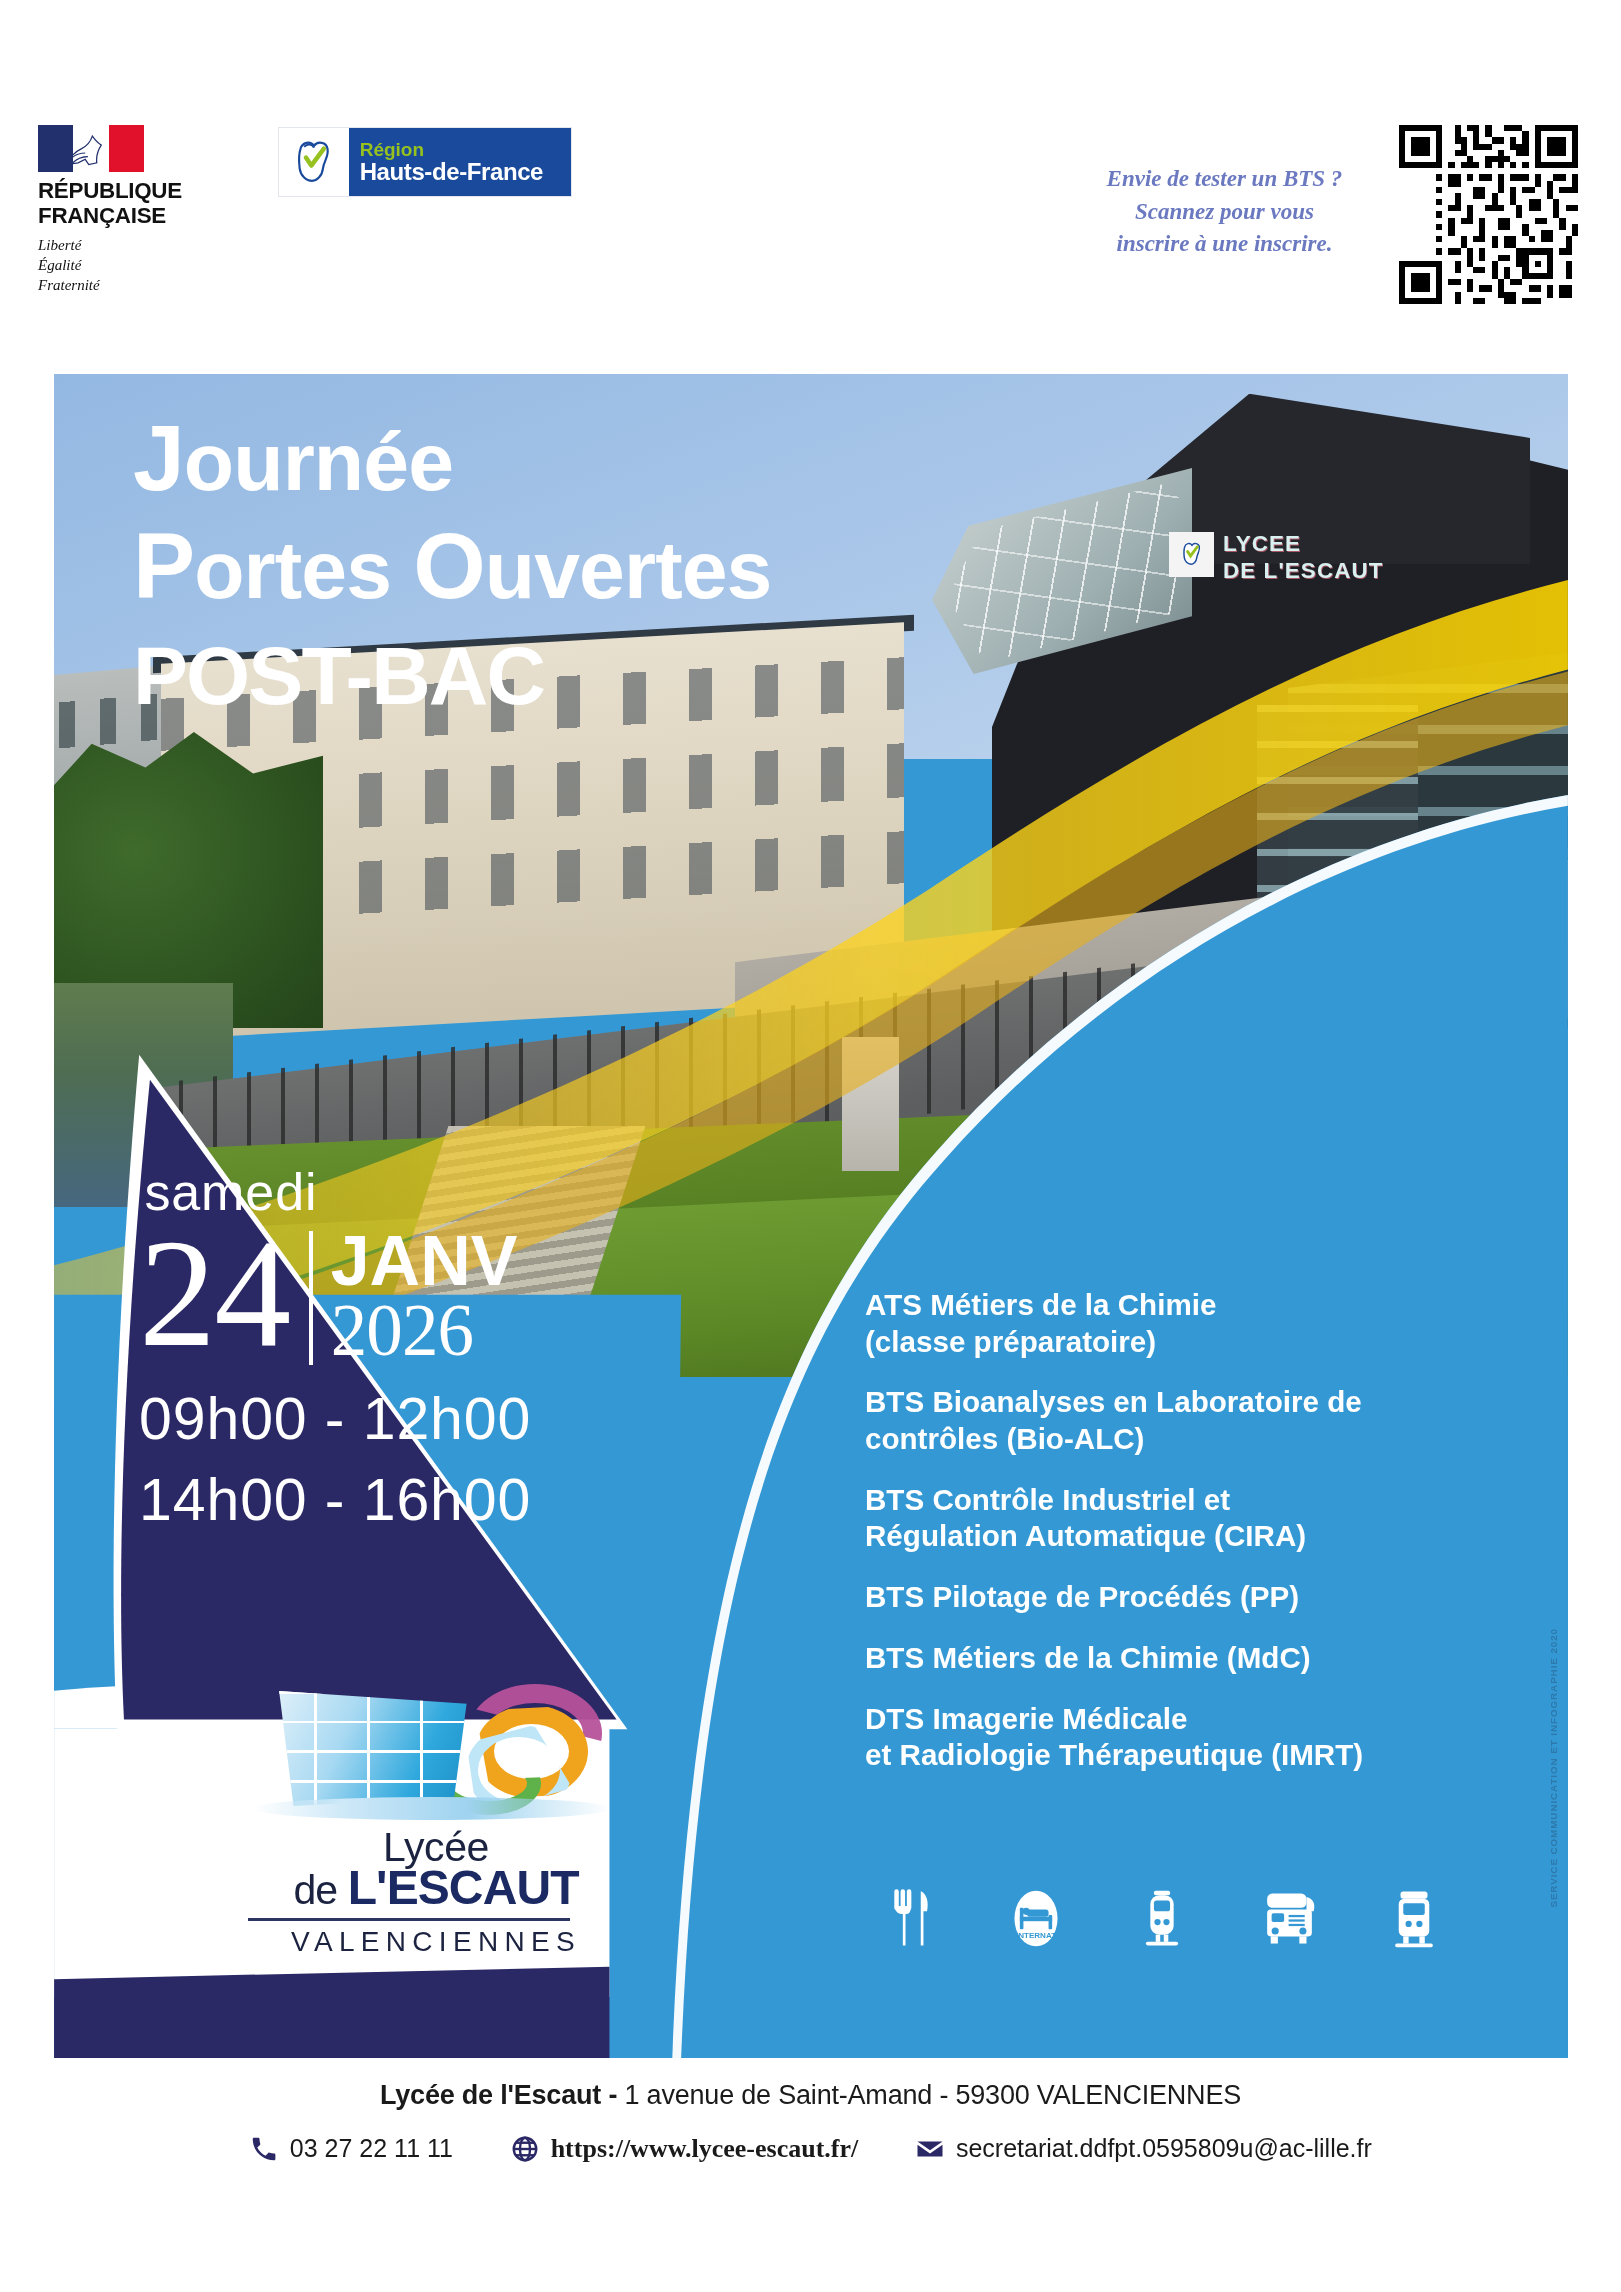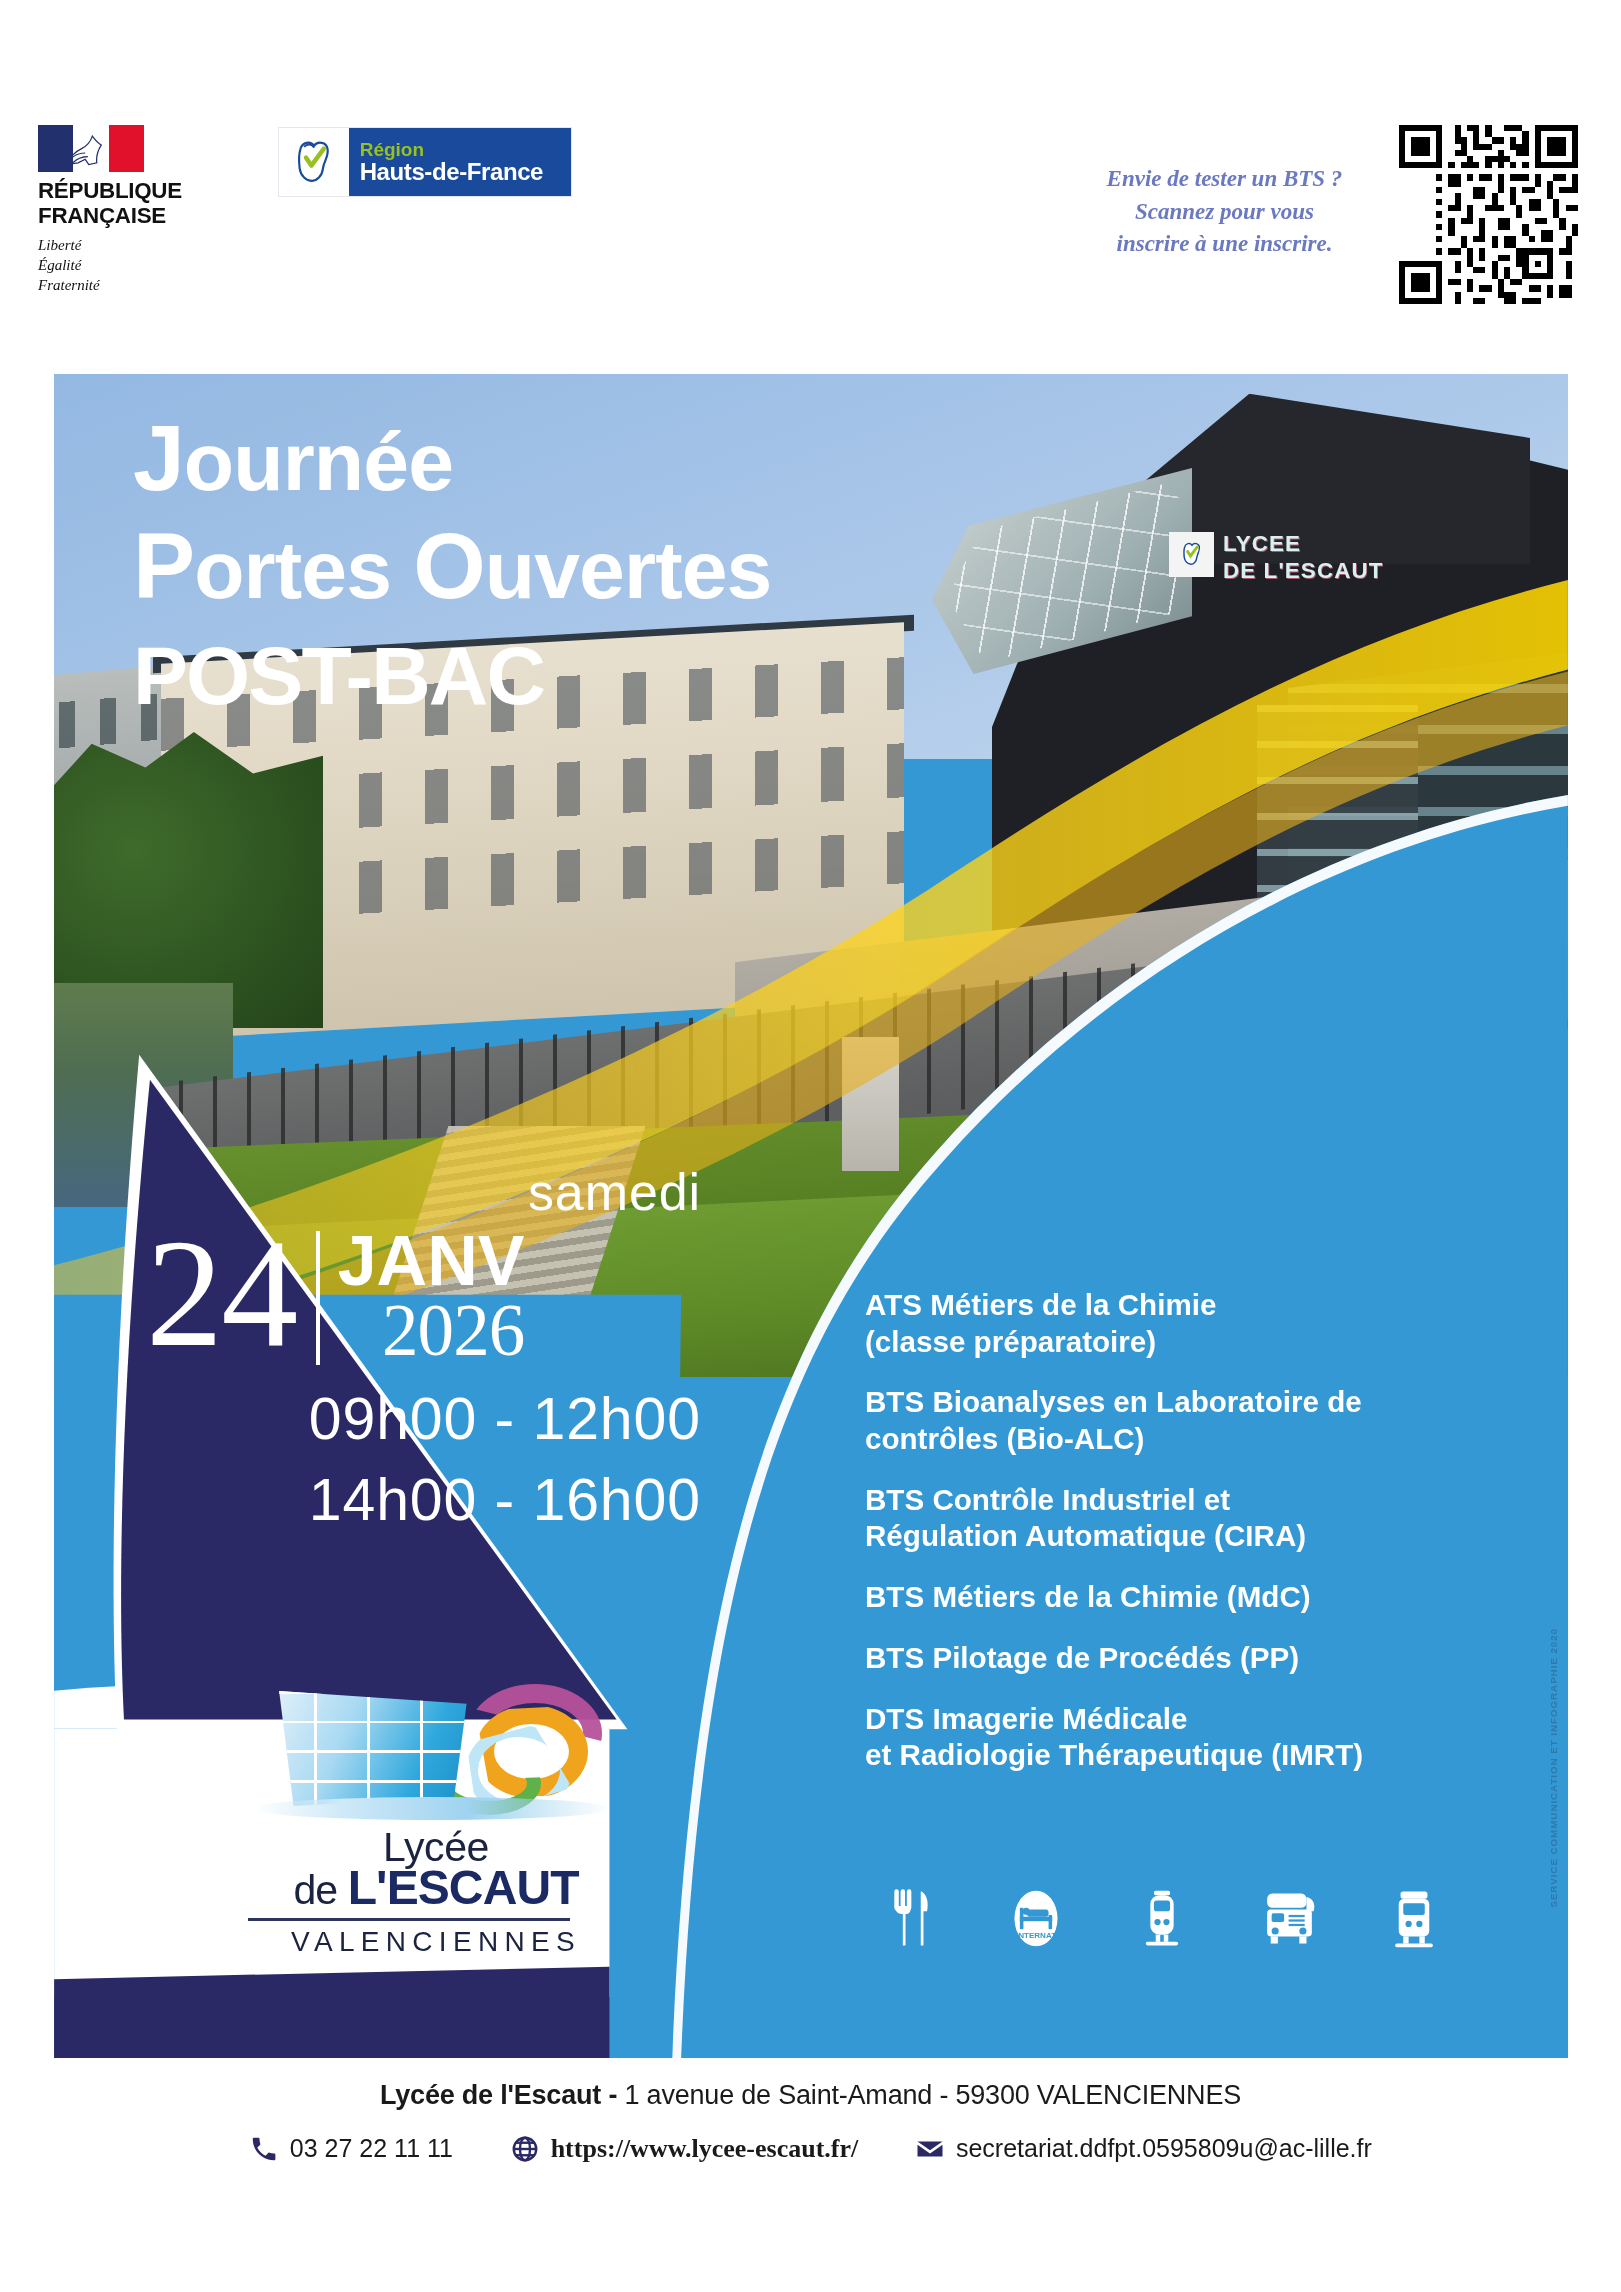--- a/index.html
+++ b/index.html
@@ -248,24 +248,23 @@
     background: linear-gradient(180deg, #d8d5ce 0%, #b7b4ac 100%);
   }
   .railings {
     position: absolute; left: 125px; top: 627px;
     width: 1299px; height: 125px;
     background: repeating-linear-gradient(90deg, #2b2b2b 0 3.6px, transparent 3.6px 34px);
     transform: skewY(-7deg);
     opacity: .82;
   }
   .date-block {
-    position: absolute; left: 92px; top: 788px;
+    position: absolute; left: 85px; top: 788px;
     width: 555px; color: #ffffff;
     z-index: 6;
-    text-align: right;
   }
   .samedi {
     font-size: 52px; font-weight: 300; letter-spacing: 0.9px;
     color: #ffffff; margin-left: 5.4px;
   }
   .date-row {
     display: flex; align-items: flex-start; margin-top: 1.8px;
   }
   .day {
     font-family: "Liberation Serif", serif;
@@ -694,22 +693,22 @@
         <div>(classe préparatoire)</div>
       </div>
     <div class="program-item">
         <div>BTS Bioanalyses en Laboratoire de</div>
         <div>contrôles (Bio-ALC)</div>
       </div>
     <div class="program-item">
         <div>BTS Contrôle Industriel et</div>
         <div>Régulation Automatique (CIRA)</div>
       </div>
+    <div class="program-item">BTS Pilotage de Procédés (PP)</div>
     <div class="program-item">BTS Métiers de la Chimie (MdC)</div>
-    <div class="program-item">BTS Pilotage de Procédés (PP)</div>
     <div class="program-item">
         <div>DTS Imagerie Médicale</div>
         <div>et Radiologie Thérapeutique (IMRT)</div>
       </div>
   </div>
 
   <div class="amenities">
     <div class="amenity">
       <svg width="56" height="61" viewBox="0 0 62 68" fill="#ffffff">
         <path d="M16 4 L16 22 M23 4 L23 22 M30 4 L30 22" stroke="#fff" stroke-width="5" stroke-linecap="round"></path>

